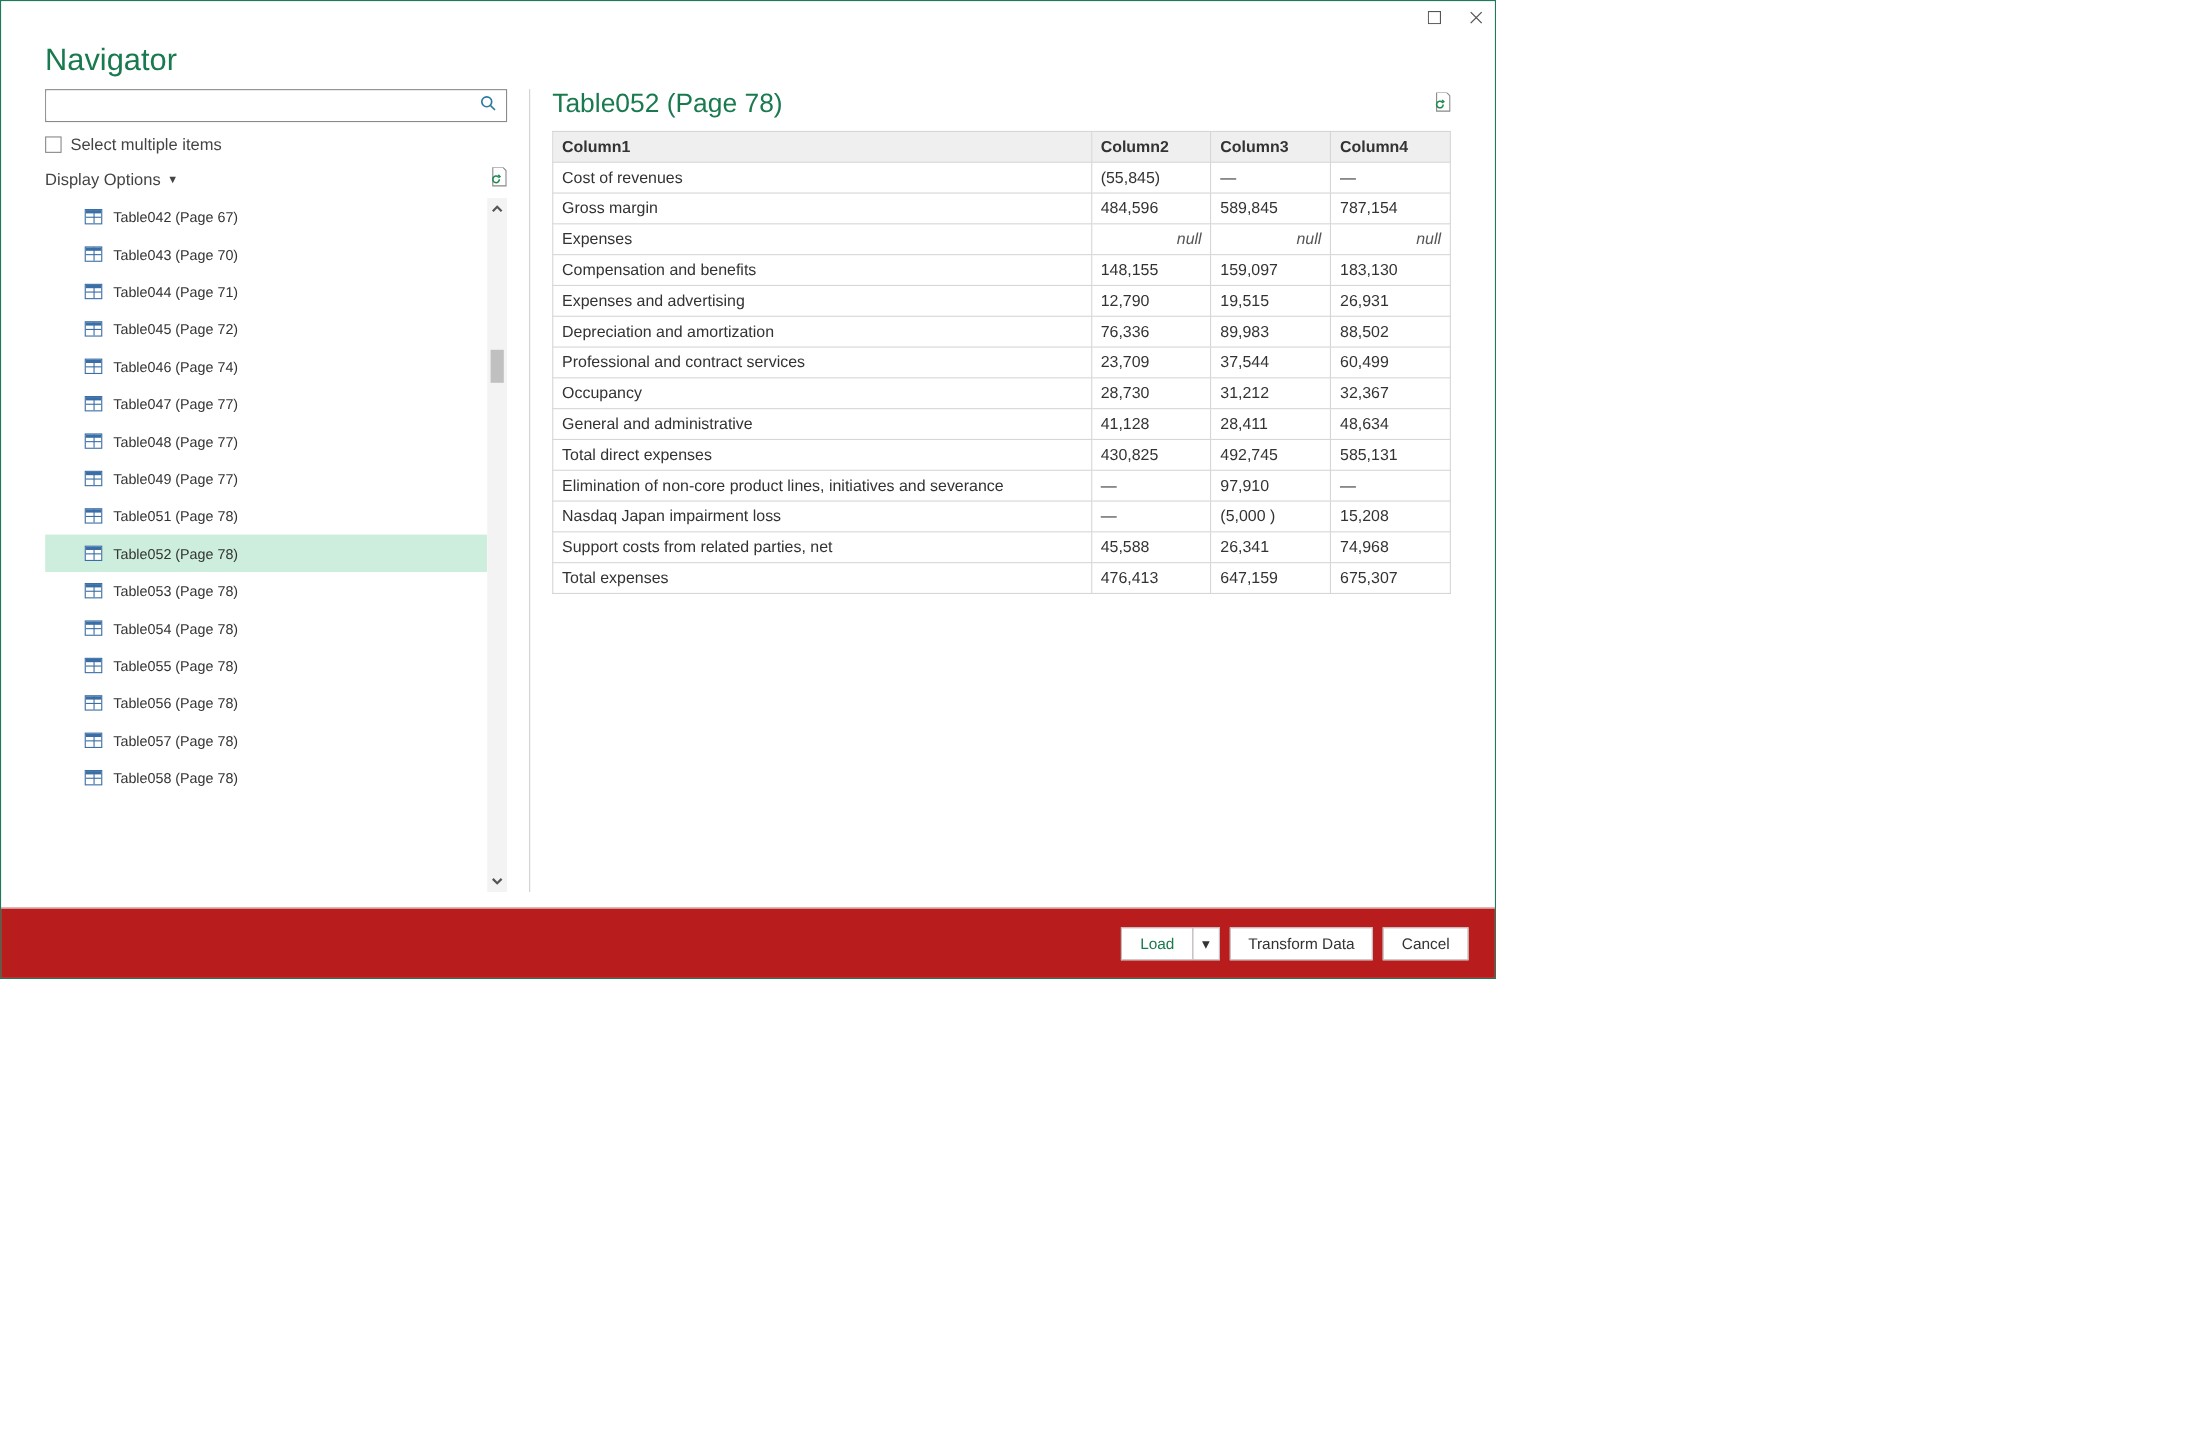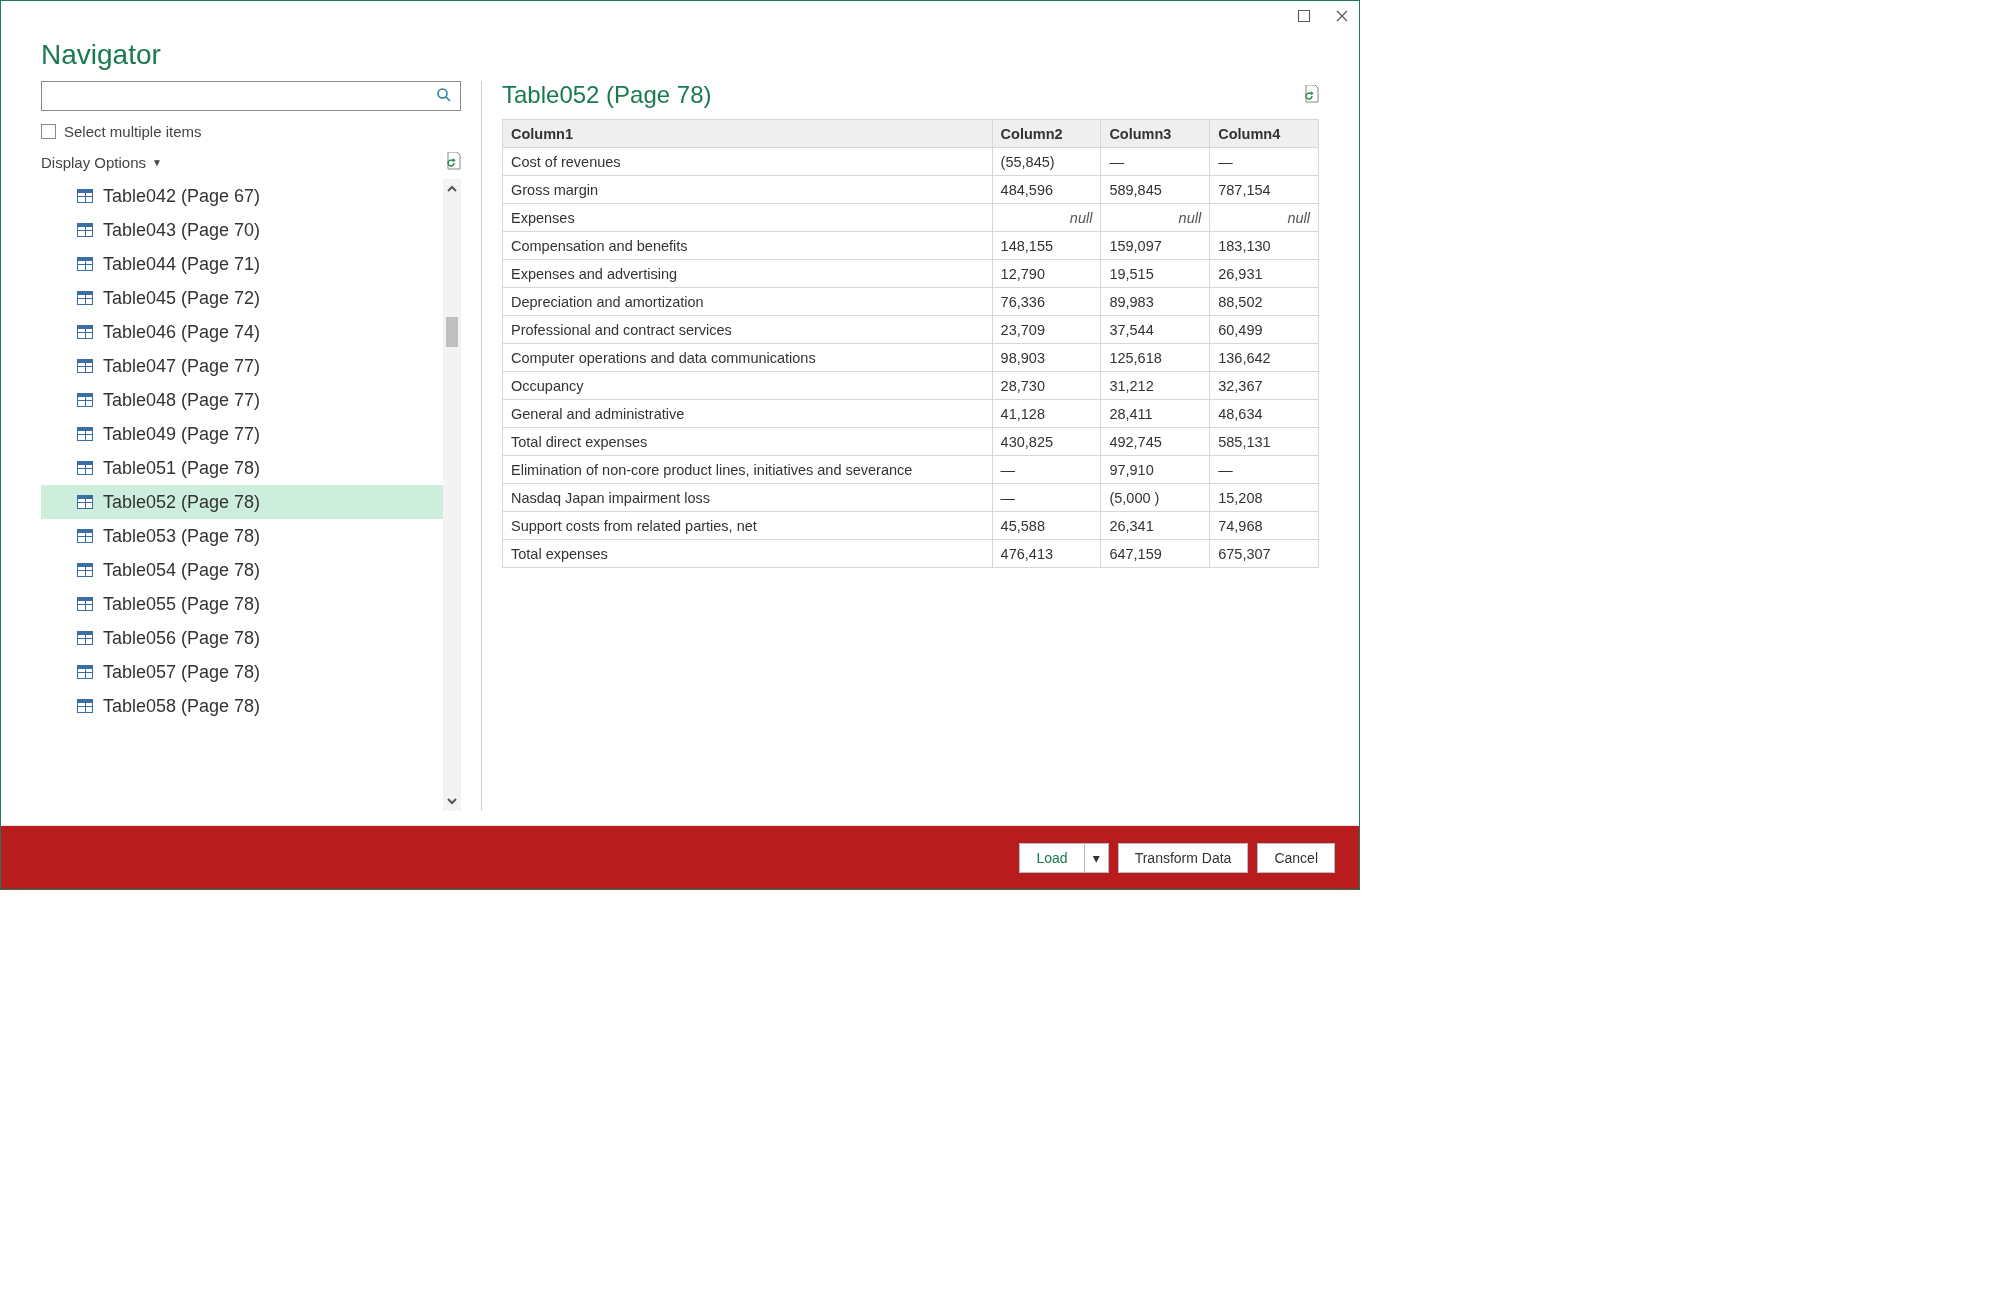--- a/index.html
+++ b/index.html
@@ -115,21 +115,21 @@
     flex: 1;
     overflow: hidden;
   }
   .tree-item {
     display: flex;
     align-items: center;
     height: 34px;
     padding-left: 36px;
     gap: 10px;
     cursor: pointer;
-    font-size: 18px;
+    font-size: 13px;
     color: #333;
   }
   .tree-item.selected {
     background: #cdeedd;
   }
   .table-icon {
     width: 16px; height: 14px;
     display: inline-block;
     position: relative;
   }
@@ -428,26 +428,20 @@
               <td class="num">89,983</td>
               <td class="num">88,502</td>
             </tr>
             <tr>
               <td>Professional and contract services</td>
               <td class="num">23,709</td>
               <td class="num">37,544</td>
               <td class="num">60,499</td>
             </tr>
             <tr>
-              <td>Computer operations and data communications</td>
-              <td class="num">98,903</td>
-              <td class="num">125,618</td>
-              <td class="num">136,642</td>
-            </tr>
-            <tr>
               <td>Occupancy</td>
               <td class="num">28,730</td>
               <td class="num">31,212</td>
               <td class="num">32,367</td>
             </tr>
             <tr>
               <td>General and administrative</td>
               <td class="num">41,128</td>
               <td class="num">28,411</td>
               <td class="num">48,634</td>

